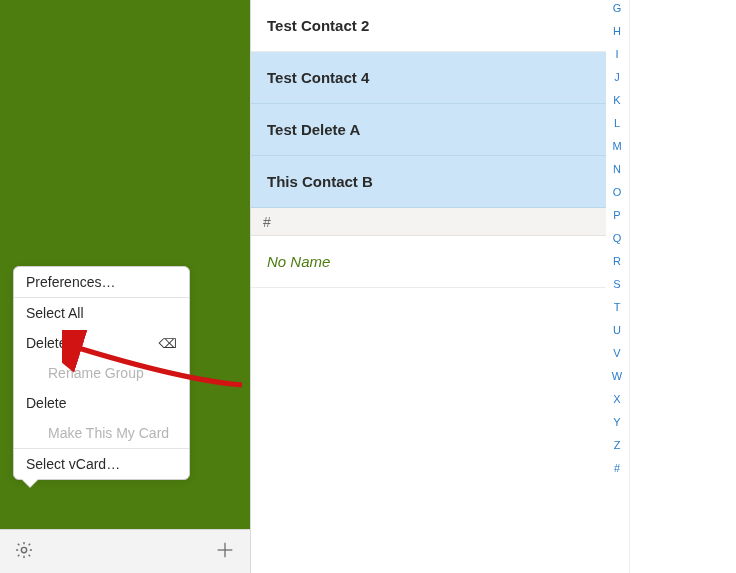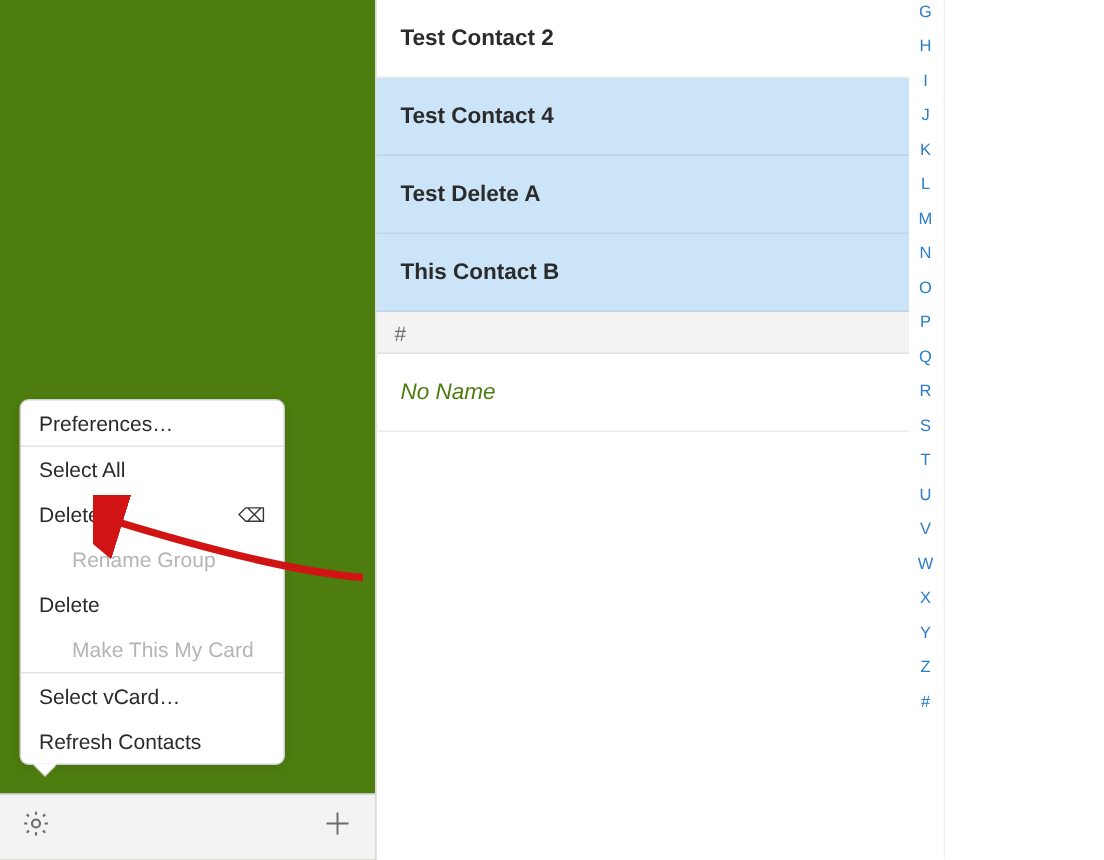--- a/index.html
+++ b/index.html
@@ -60,23 +60,20 @@
         </div>
       <div class="menu-item">
           <span>Delete</span>
         </div>
       <div class="menu-item disabled">
           <span>Make This My Card</span>
         </div>
       <div class="menu-sep"></div>
       <div class="menu-item">
           <span>Select vCard…</span>
-        </div>
-      <div class="menu-item">
-          <span>Refresh Contacts</span>
         </div>
       <div class="menu-tail"></div>
     </div>
 
     <div class="sidebar-bottom">
       <span class="gear-icon">
         <svg viewBox="0 0 24 24" fill="none" stroke-width="1.7">
           <circle cx="12" cy="12" r="3.2"></circle>
           <path d="M12 2.5v2.5M12 19v2.5M4.6 4.6l1.8 1.8M17.6 17.6l1.8 1.8M2.5 12H5M19 12h2.5M4.6 19.4l1.8-1.8M17.6 6.4l1.8-1.8"></path>
         </svg>

